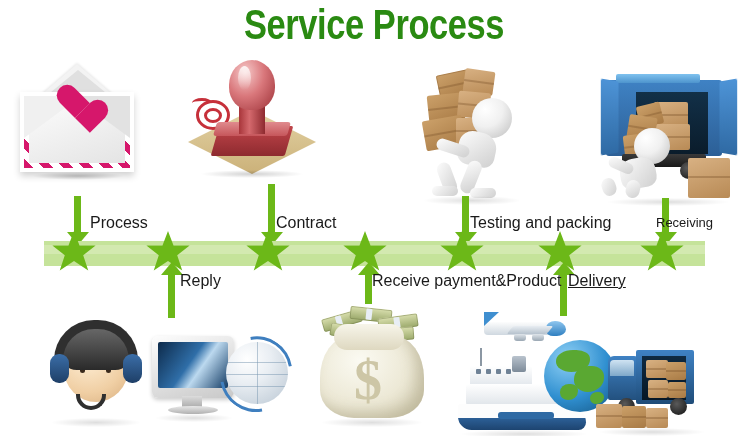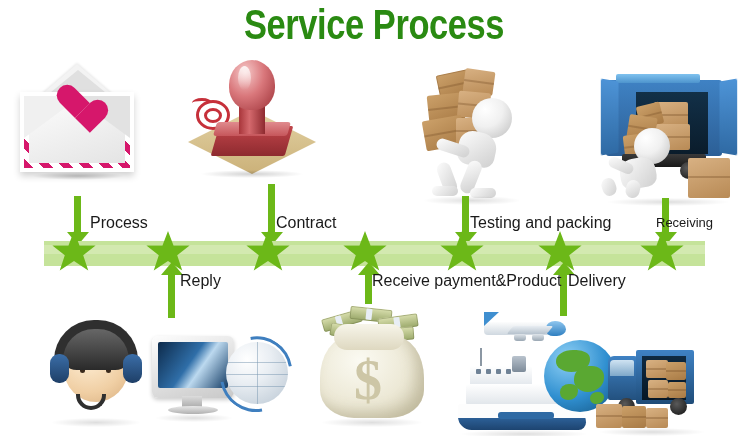--- a/index.html
+++ b/index.html
@@ -565,21 +565,21 @@
   <div class="stem" style="left:365px; top:272px; height:32px;"></div>
 
   <div class="arrow-up" style="left:553px; top:262px;"></div>
   <div class="stem" style="left:560px; top:272px; height:44px;"></div>
 
   <div class="lbl" style="left:90px;  top:214px;">Process</div>
   <div class="lbl" style="left:180px; top:272px;">Reply</div>
   <div class="lbl" style="left:276px; top:214px;">Contract</div>
   <div class="lbl" style="left:470px; top:214px;">Testing and packing</div>
   <div class="lbl" style="left:372px; top:272px;">Receive payment&amp;Product</div>
-  <div class="lbl" style="left:568px; top:272px;">Delivery</div>
+  <div class="lbl" style="left:568px; top:272px;text-decoration:underline;">Delivery</div>
   <div class="lbl sm" style="left:656px; top:214px;">Receiving</div>
 
   <div class="icon" style="left:48px; top:312px; width:250px; height:118px;">
 
     <div style="position:absolute; left:0; top:6px; width:96px; height:100px;">
       <div class="ag-face"></div>
       <div class="ag-eye" style="left:32px;"></div>
       <div class="ag-eye" style="left:58px;"></div>
       <div class="ag-hair"></div>
       <div class="ag-band"></div>

